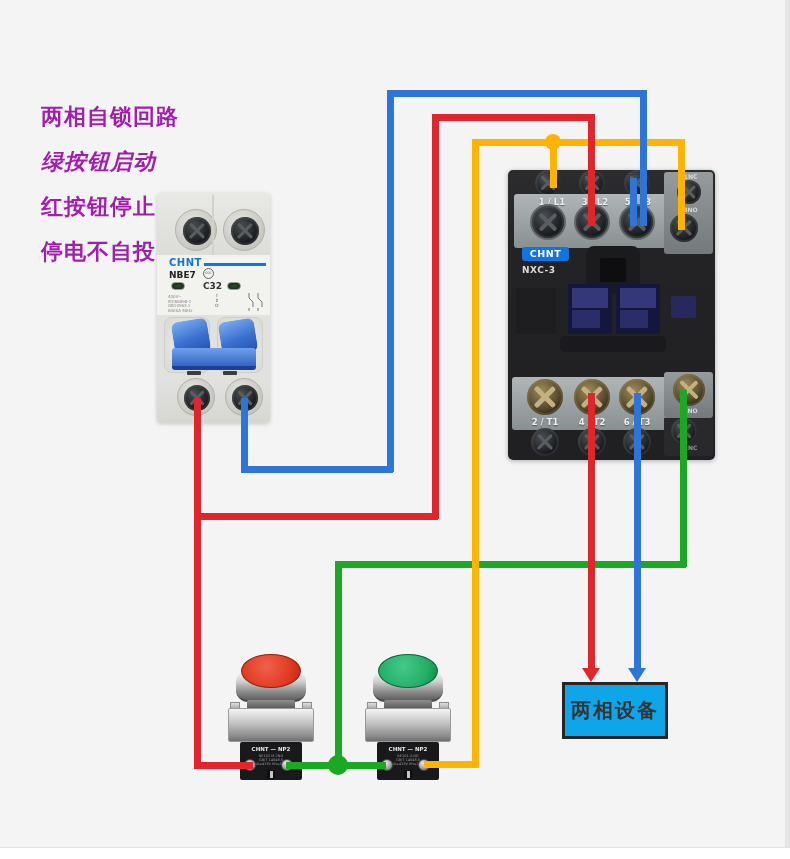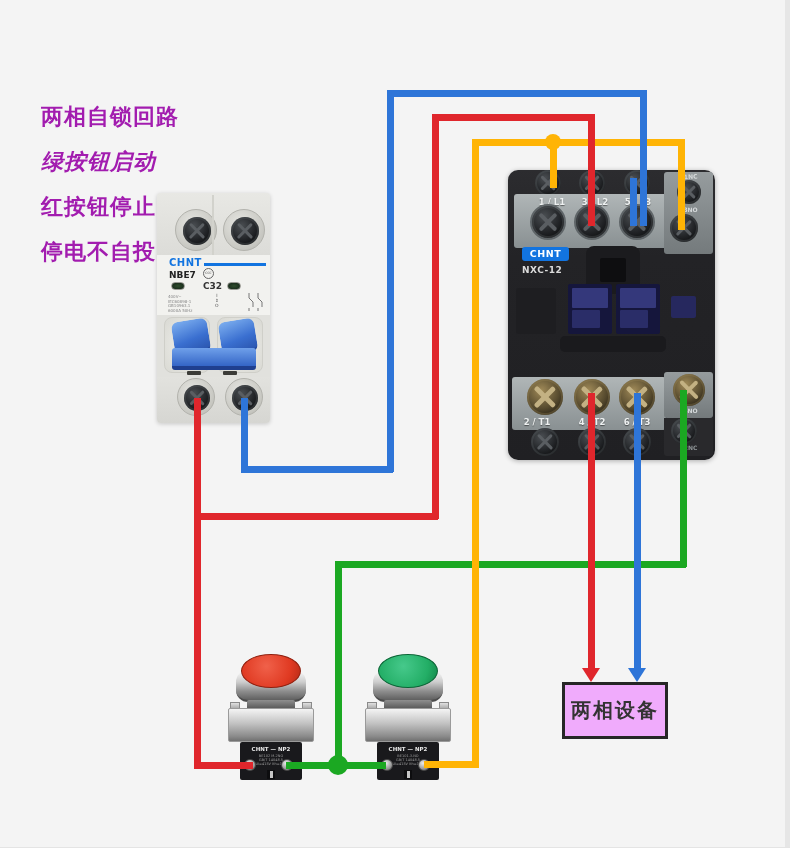--- a/index.html
+++ b/index.html
@@ -69,21 +69,21 @@
   .bk-recess{position:absolute;top:2px;width:46px;height:56px;border-radius:8px;border:1px solid #cfcfc9;
     background:radial-gradient(#f0f0ec,#d9d9d3);}
   .bk-handle{position:absolute;top:5px;width:36px;height:34px;border-radius:7px;
     background:linear-gradient(165deg,#7eb0f0,#3a6fd0 60%,#2a55ae);border-bottom:3px solid #23479a;
     transform:rotate(-9deg);}
   .bk-bar{position:absolute;left:15px;top:33px;width:84px;height:22px;border-radius:3px;
     background:linear-gradient(#6fa0ea,#3465c6);border-bottom:4px solid #1f3f8f;}
   .bk-slot{position:absolute;top:56px;width:14px;height:4px;background:#3c3c38;border-radius:1px;}
 
   
-  .contactor{left:508px;top:170px;width:207px;height:290px;z-index:10;border-radius:10px;
+  .contactor{left:508px;top:170px;width:207px;height:290px;z-index:10;border-radius:5px;
     background:linear-gradient(#2c2c2f,#232326 30%,#202023);box-shadow:0 1px 5px rgba(0,0,0,.3);}
   .ct-strip{position:absolute;border-radius:3px;background:linear-gradient(#b0b6b7,#899092);}
   .ct-label{position:absolute;width:44px;text-align:center;font-size:8.5px;font-weight:bold;color:#eef1f1;
     text-shadow:0 1px 1px rgba(0,0,0,.45);}
   .ct-aux{position:absolute;border-radius:3px;background:linear-gradient(#969c9e,#747a7c);}
   .ct-aux-label{position:absolute;width:100%;text-align:center;font-size:6px;font-weight:bold;color:#d6dadb;}
   .ct-logo{position:absolute;left:14px;top:77px;width:47px;height:14px;border-radius:3px;background:var(--c-brand);
     color:#fff;font-size:9.5px;font-weight:bold;text-align:center;line-height:14px;letter-spacing:.5px;}
   .ct-model{position:absolute;left:14px;top:95px;font-size:9px;font-weight:bold;color:#dcdcdc;letter-spacing:.5px;}
   .ct-navy{position:absolute;background:#15163c;border-radius:2px;}
@@ -102,21 +102,21 @@
   .pb-tab{position:absolute;top:50px;width:10px;height:9px;background:linear-gradient(#e0e0e0,#9a9a9a);border:1px solid #8a8a8a;}
   .pb-plate{position:absolute;left:0;top:56px;width:86px;height:34px;border-radius:2px;border:1px solid #9a9a9a;
     background:linear-gradient(180deg,#f4f4f4,#c2c2c2 45%,#8b8b8b 85%,#707070);}
   .pb-body{position:absolute;left:12px;top:90px;width:62px;height:38px;border-radius:2px;background:#19191c;}
   .pb-brand{position:absolute;left:0;top:4px;width:100%;text-align:center;font-size:5.5px;font-weight:bold;color:#e8e8e8;}
   .pb-specs{position:absolute;left:0;top:12px;width:100%;text-align:center;font-size:3.5px;line-height:4.2px;color:#9a9a9a;}
   .pb-pin{position:absolute;left:27px;top:28px;width:8px;height:9px;background:#0d0d0f;}
   .pb-pin::after{content:"";position:absolute;left:2.5px;top:1px;width:3px;height:7px;background:#c6c6c6;}
 
   
-  .load-box{left:562px;top:682px;width:106px;height:57px;z-index:20;border:3px solid #262626;background:#f0abfc;
+  .load-box{left:562px;top:682px;width:106px;height:57px;z-index:20;border:3px solid #262626;background:#0ea5e9;
     display:flex;align-items:center;justify-content:center;font-size:20px;font-weight:600;color:#333;letter-spacing:2px;}
 
   .bottom-white{left:0;top:847px;width:790px;height:12px;background:#fff;border-top:1px solid #e4e4e4;z-index:5;}
   .edge-strip{left:785px;top:0;width:5px;height:847px;background:#e6e6e6;z-index:4;}
 </style>
 </head>
 <body>
 
 <div class="stage">
 
@@ -189,42 +189,42 @@
     </div>
 
     <div class="ct-aux" style="left:156px;top:2px;width:49px;height:82px;">
       <div class="ct-aux-label" style="top:1px;transform:rotate(-4deg);">21NC</div>
       <div class="screw-dark" style="left:13px;top:8px;width:24px;height:24px;"></div>
       <div class="ct-aux-label" style="top:34px;">13NO</div>
       <div class="screw-dark" style="left:6px;top:42px;width:28px;height:28px;"></div>
     </div>
 
     <div class="ct-logo">CHNT</div>
-    <div class="ct-model">NXC-12</div>
+    <div class="ct-model">NXC-3</div>
 
     <div class="abs" style="left:78px;top:76px;width:54px;height:48px;background:#1b1b1e;border-radius:8px;">
       <div class="abs" style="left:14px;top:12px;width:26px;height:24px;background:#0e0e10;border-radius:2px;"></div>
     </div>
     <div class="abs" style="left:8px;top:118px;width:40px;height:46px;background:#1e1e21;border-radius:3px;"></div>
     <div class="ct-navy" style="left:60px;top:114px;width:44px;height:50px;">
       <div class="b1"></div>
         <div class="b2"></div>
     </div>
     <div class="ct-navy" style="left:108px;top:114px;width:44px;height:50px;">
       <div class="b1"></div>
         <div class="b2"></div>
     </div>
     <div class="abs" style="left:163px;top:126px;width:25px;height:22px;background:#26285e;border-radius:2px;"></div>
     <div class="abs" style="left:52px;top:166px;width:106px;height:16px;background:#1a1a1d;border-radius:5px;"></div>
 
     <div class="ct-strip" style="left:4px;top:207px;width:154px;height:53px;">
       <div class="screw-bronze" style="left:15px;top:2px;width:36px;height:36px;"></div>
       <div class="screw-bronze" style="left:62px;top:2px;width:36px;height:36px;"></div>
       <div class="screw-bronze" style="left:107px;top:2px;width:36px;height:36px;"></div>
-      <div class="ct-label" style="left:3px;top:40px;">2 / T1</div>
+      <div class="ct-label" style="left:11px;top:40px;">2 / T1</div>
       <div class="ct-label" style="left:58px;top:40px;">4 / T2</div>
       <div class="ct-label" style="left:103px;top:40px;">6 / T3</div>
     </div>
     <div class="screw-dark" style="left:23px;top:258px;width:28px;height:28px;"></div>
     <div class="screw-dark" style="left:70px;top:258px;width:28px;height:28px;"></div>
     <div class="screw-dark" style="left:115px;top:258px;width:28px;height:28px;"></div>
 
     <div class="ct-aux" style="left:156px;top:202px;width:49px;height:46px;">
       <div class="screw-bronze" style="left:9px;top:2px;width:32px;height:32px;"></div>
       <div class="ct-aux-label" style="top:35px;">14NO</div>

